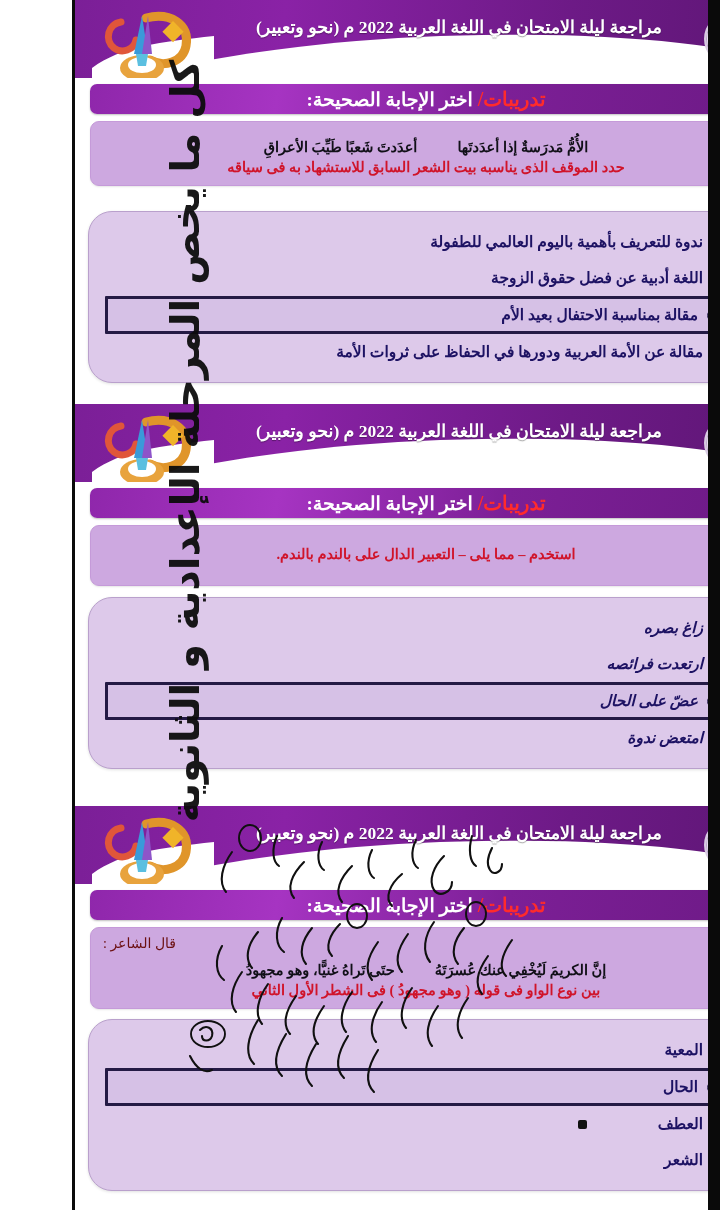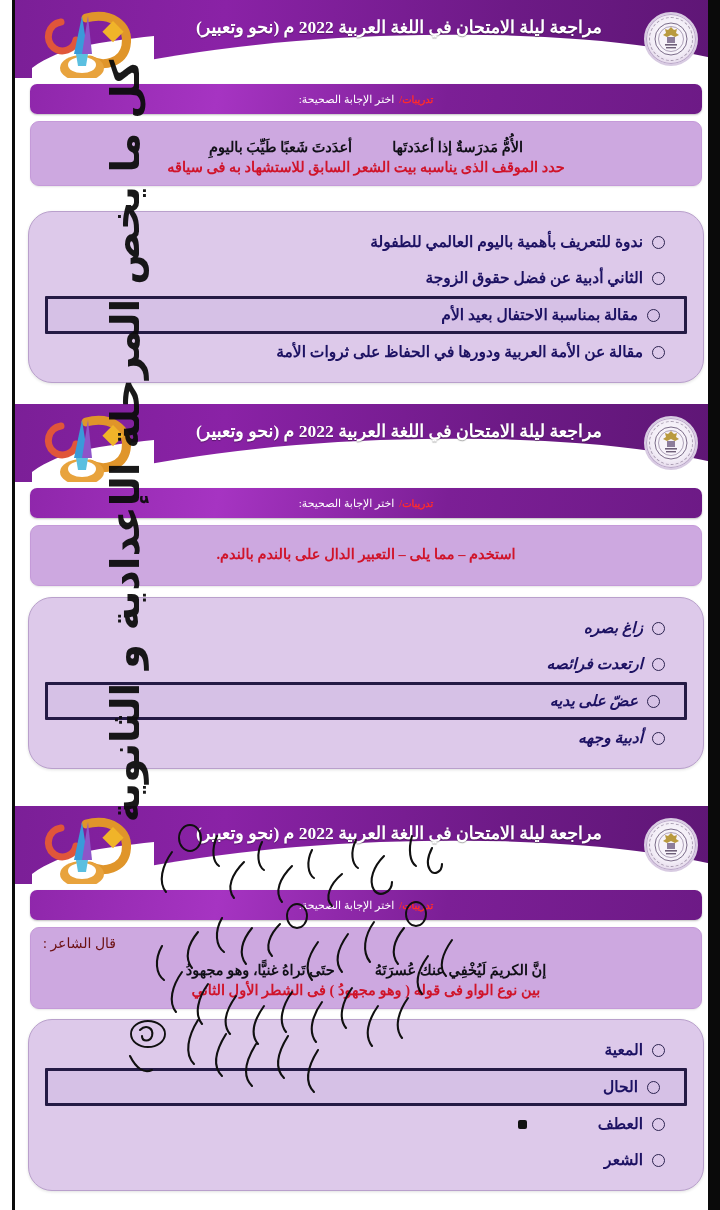--- a/index.html
+++ b/index.html
@@ -2,21 +2,21 @@
 <html lang="ar" dir="rtl"><head>
 <meta charset="utf-8">
 <title>مراجعة ليلة الامتحان</title>
 <style>
   html,body{margin:0;padding:0;background:#ffffff;}
   body{
     width:720px;height:1210px;overflow:hidden;position:relative;
     font-family:"Liberation Serif","DejaVu Serif",serif;
     background:#ffffff;
   }
-  .page{position:relative;width:708px;height:1210px;background:#fff;overflow:hidden;}
+  .page{position:relative;width:648px;height:1210px;background:#fff;overflow:hidden;}
 
   
   .right-strip{
     position:absolute;top:0;right:0;width:12px;height:1210px;background:#0a0a0a;z-index:40;
   }
   .left-strip{
     position:absolute;top:0;left:0;width:3px;height:1210px;background:#0a0a0a;z-index:40;
   }
 
   
@@ -64,22 +64,22 @@
     position:absolute;left:14px;top:2px;width:132px;height:82px;z-index:6;
   }
 
   
   .q-bar{
     margin:6px auto 0;width:672px;height:30px;border-radius:7px;
     background:linear-gradient(100deg,#8f27ab 0%,#a634c2 28%,#7c1f96 62%,#6d1a86 100%);
     display:flex;align-items:center;justify-content:center;gap:5px;
     box-shadow:0 1px 2px rgba(0,0,0,.25);
   }
-  .q-bar .t-red{color:#ff2b2b;font-weight:bold;font-size:10px;}
-  .q-bar .t-white{color:#ffffff;font-weight:normal;font-size:11px;}
+  .q-bar .t-red{color:#ff2b2b;font-weight:bold;font-size:20px;}
+  .q-bar .t-white{color:#ffffff;font-weight:bold;font-size:19px;}
 
   .q-box{
     margin:7px auto 0;width:672px;border-radius:9px;
     background:#cda8e0;border:1px solid #c59ad9;
     padding:7px 12px 9px;box-sizing:border-box;
     box-shadow:0 1px 2px rgba(0,0,0,.10);
   }
   .q-lead{color:#6b0f10;font-weight:normal;font-size:14px;text-align:left;margin-bottom:10px;}
   .q-verse{
     display:flex;justify-content:center;gap:40px;color:#111018;font-weight:bold;font-size:14.5px;
@@ -170,33 +170,33 @@
 
     <div class="q-bar">
       <span class="t-red">تدريبات/</span>
       <span class="t-white">اختر الإجابة الصحيحة:</span>
     </div>
 
     <div class="q-box">
       <div class="q-lead"></div>
       <div class="q-verse">
         <span>الأُمُّ مَدرَسةٌ إذا أعدَدتَها</span>
-        <span>أعدَدتَ شَعبًا طَيِّبَ باليومِ</span>
+        <span>أعدَدتَ شَعبًا طَيِّبَ الأعراقِ</span>
       </div>
       <div class="q-ask">حدد الموقف الذى يناسبه بيت الشعر السابق للاستشهاد به فى سياقه</div>
     </div>
 
     <div class="a-box">
       <div class="opt">
         <span class="bullet"></span>
         <span class="otext">ندوة للتعريف بأهمية باليوم العالمي للطفولة</span>
       </div>
       <div class="opt">
         <span class="bullet"></span>
-        <span class="otext">الثاني أدبية عن فضل حقوق الزوجة</span>
+        <span class="otext">اللغة أدبية عن فضل حقوق الزوجة</span>
       </div>
       <div class="opt boxed">
         <span class="bullet"></span>
         <span class="otext">مقالة بمناسبة الاحتفال بعيد الأم</span>
       </div>
       <div class="opt">
         <span class="bullet"></span>
         <span class="otext">مقالة عن الأمة العربية ودورها في الحفاظ على ثروات الأمة</span>
       </div>
     </div>
@@ -249,25 +249,25 @@
       <div class="opt">
         <span class="bullet"></span>
         <span class="otext">زاغ بصره</span>
       </div>
       <div class="opt">
         <span class="bullet"></span>
         <span class="otext">ارتعدت فرائصه</span>
       </div>
       <div class="opt boxed">
         <span class="bullet"></span>
-        <span class="otext">عضّ على يديه</span>
-      </div>
-      <div class="opt">
-        <span class="bullet"></span>
-        <span class="otext">أدبية وجهه</span>
+        <span class="otext">عضّ على الحال</span>
+      </div>
+      <div class="opt">
+        <span class="bullet"></span>
+        <span class="otext">امتعض ندوة</span>
       </div>
     </div>
   </div>
 
   <div class="card" id="card2" style="top:806px;height:404px;">
     <div class="card-header">
       <div class="swoosh2"></div>
       <div class="swoosh"></div>
 
       <div class="brand-logo">

